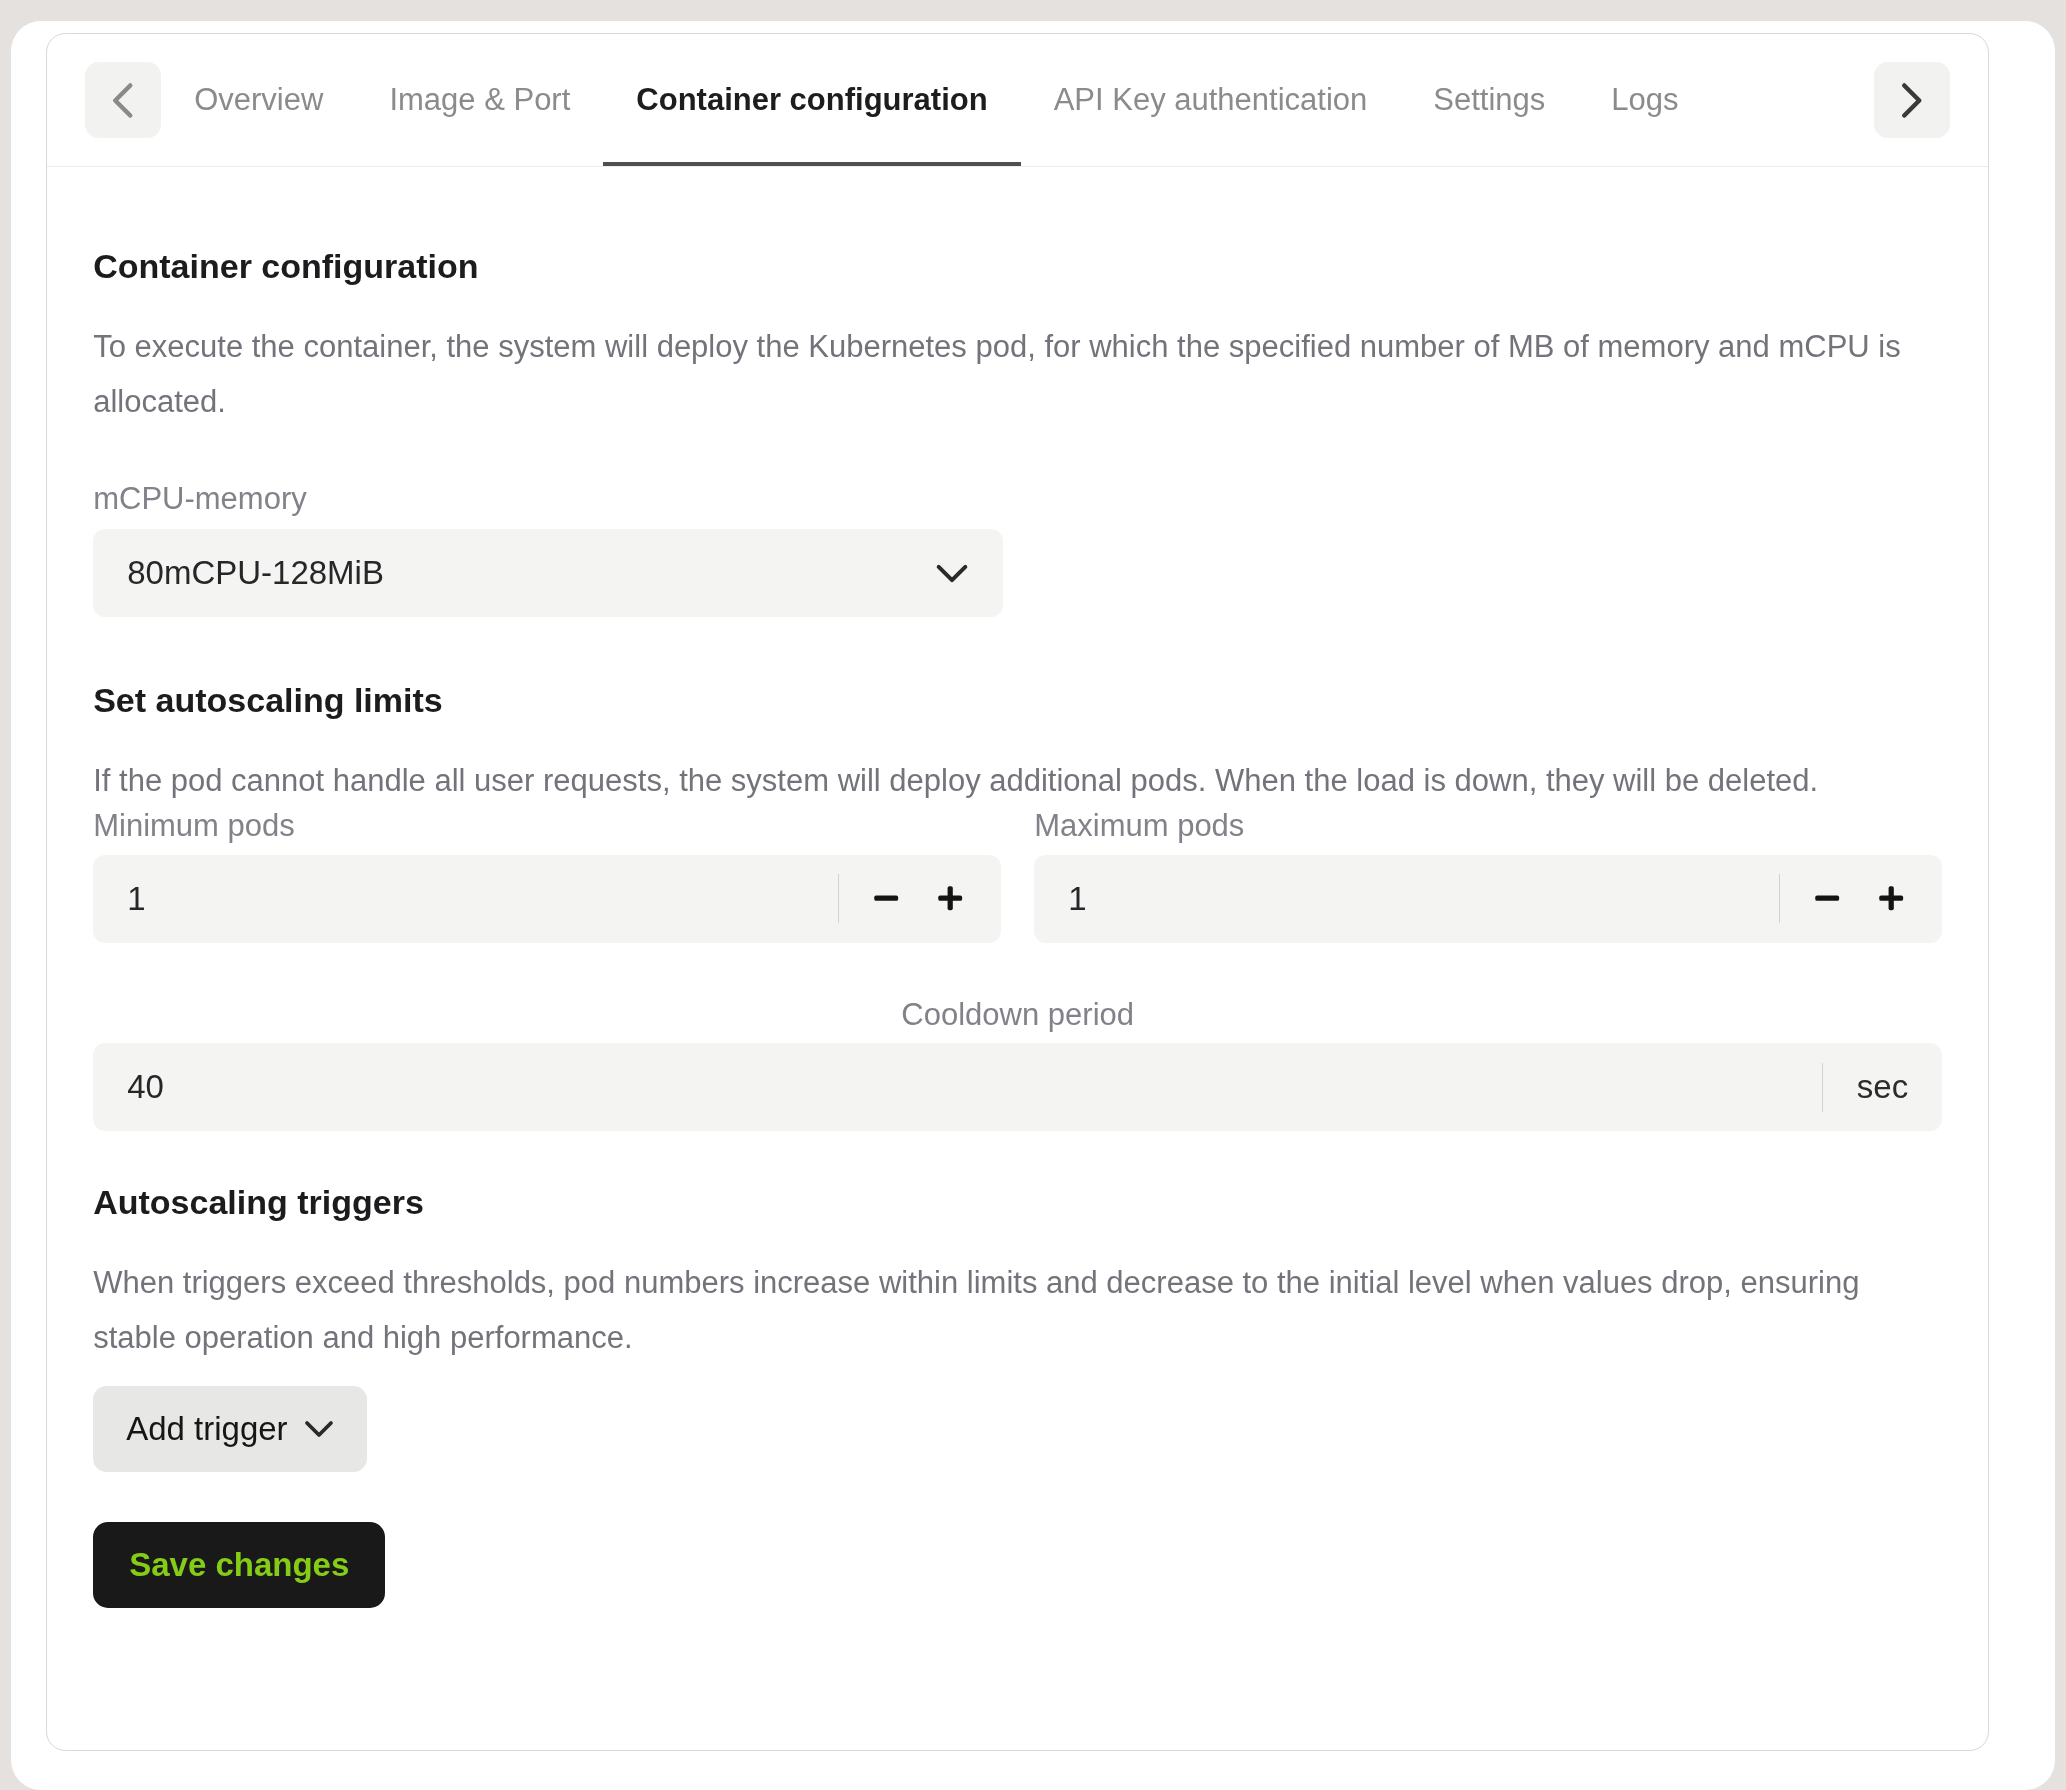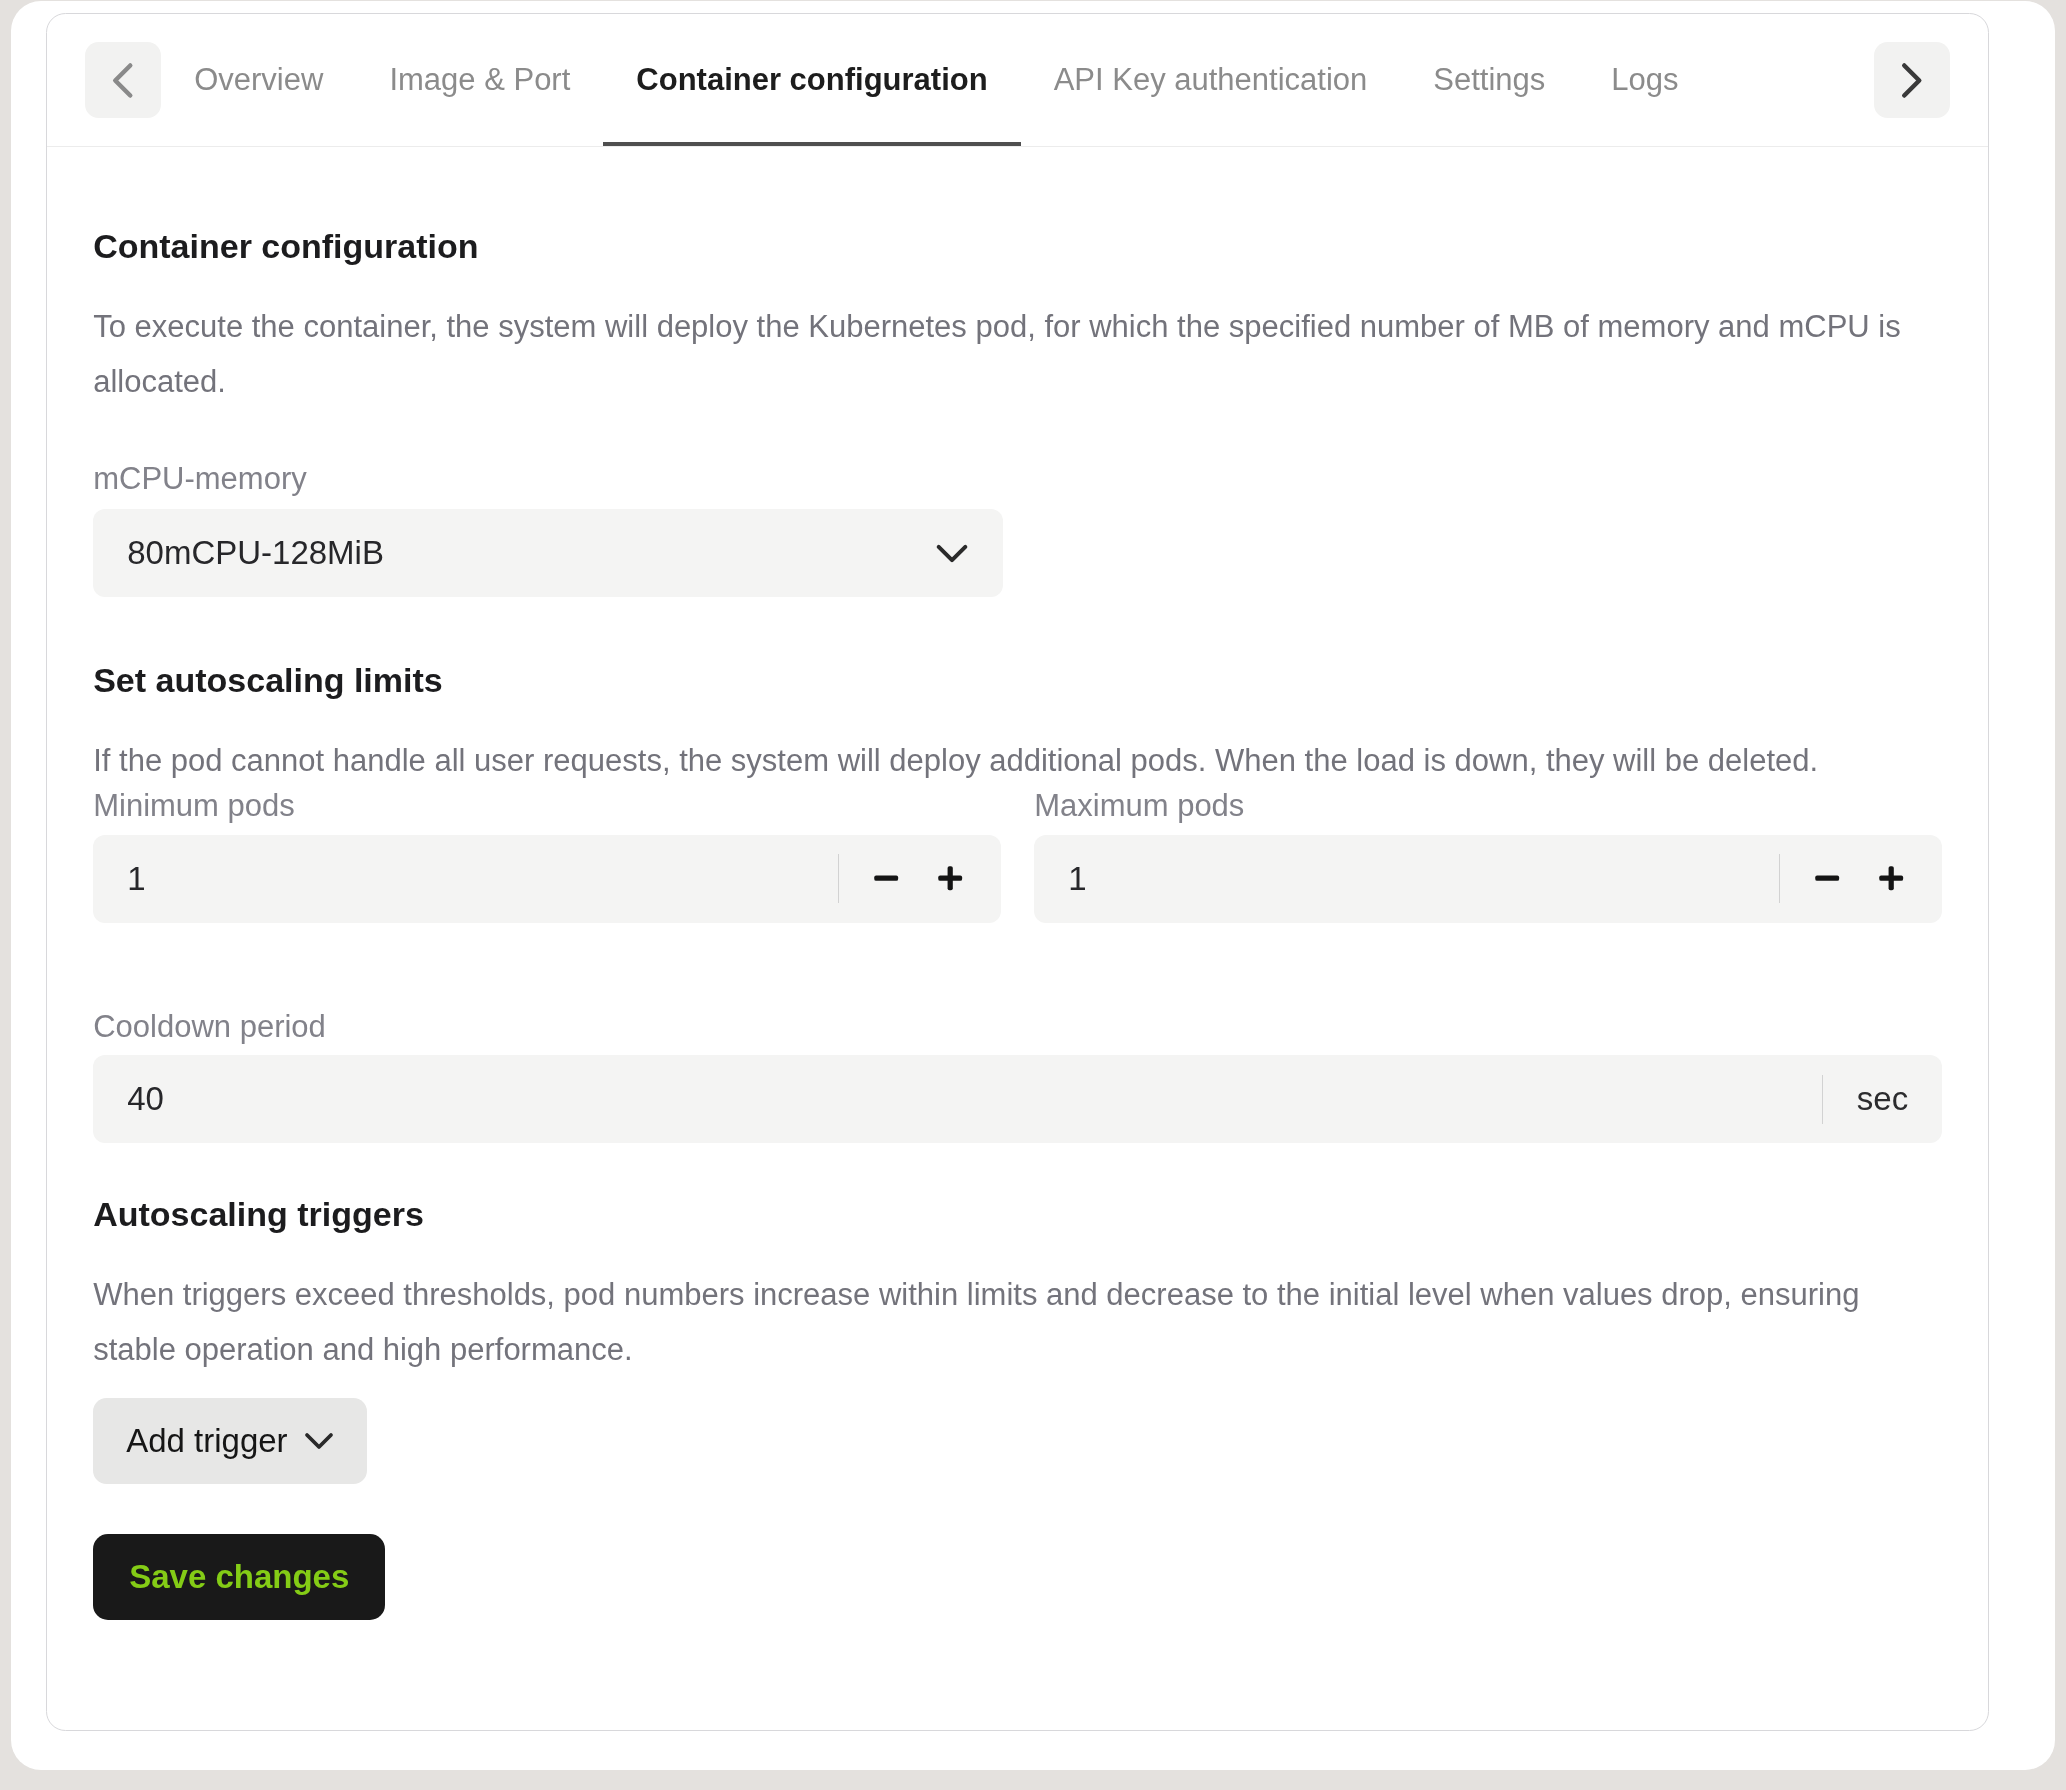--- a/index.html
+++ b/index.html
@@ -5,21 +5,21 @@
   * { box-sizing: border-box; }
   html, body { margin: 0; padding: 0; }
   body {
     width: 2066px; height: 1791px;
     background: #e4e1de;
     font-family: "Liberation Sans", sans-serif;
     position: relative;
     overflow: hidden;
   }
   .page {
-    position: absolute; left: 11.2px; top: 1px;
+    position: absolute; left: 11.2px; top: 21px;
     width: 2044px; height: 1769px;
     background: #ffffff; border-radius: 30px;
   }
   .card {
     position: absolute; left: 35px; top: 12px;
     width: 1943px; height: 1718px;
     border: 1.5px solid #d8d8db; border-radius: 19.5px;
     background: #ffffff;
     overflow: hidden;
   }
@@ -111,21 +111,21 @@
     cursor: pointer;
   }
   
   .mt-title1 { margin-top: 79px; }
   .mt-desc   { margin-top: 33px; }
   .mt-label1 { margin-top: 52px; }
   .mt-select { margin-top: 12px; }
   .mt-title2 { margin-top: 63px; }
   .mt-labels { }
   .mt-input  { margin-top: 10.5px; }
-  .mt-label2 { margin-top: 86px; }
+  .mt-label2 { margin-top: 54px; text-align: center; }
   .mt-title3 { margin-top: 51px; }
   .mt-addbtn { margin-top: 21px; }
   .mt-save   { margin-top: 50px; }
 </style>
 </head>
 <body>
 
 <div class="page">
   <div class="card">
 

